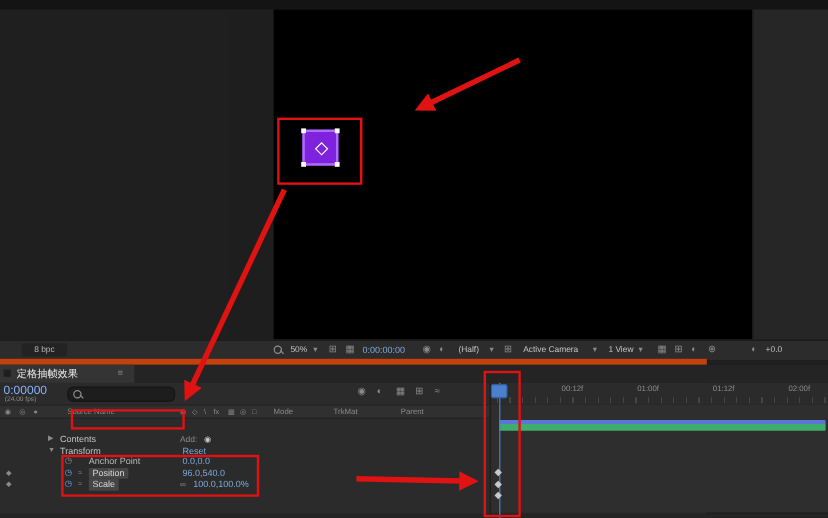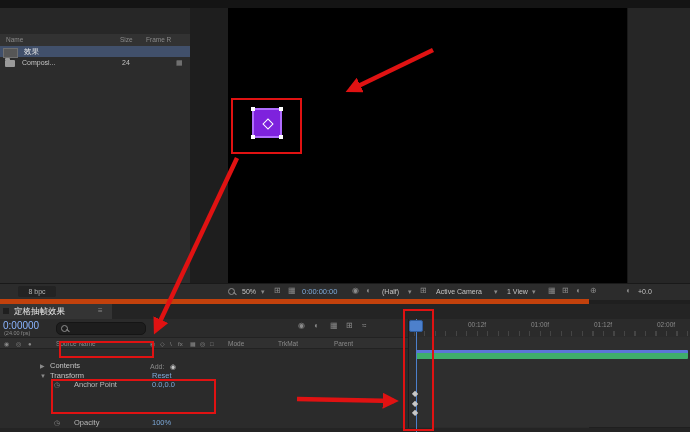--- a/index.html
+++ b/index.html
@@ -21,38 +21,20 @@
   .ticks{position:absolute;background:repeating-linear-gradient(90deg,#5a5a5a 0 1px,transparent 1px 10.5px);opacity:.55;}
   .kf{position:absolute;font-size:8px;color:#c8c8c8;line-height:1;}
 </style>
 </head>
 <body>
 
 <div class="app">
 
   <div class="abs" style="left:0;top:0;width:690px;height:8px;background:#141414"></div>
 
-  <div class="panel" style="left:0;top:8px;width:190px;height:275px;background:#2c2c2c">
-    <div class="abs" style="left:0;top:0;width:190px;height:26px;background:#272727;border-bottom:1px solid #1c1c1c"></div>
-    <div class="abs" style="left:0;top:26px;width:190px;height:12px;background:#323232;border-bottom:1px solid #242424">
-      <span class="t f65 dim" style="left:6px;top:3px">Name</span>
-      <span class="t f65 dim" style="left:120px;top:3px">Size</span>
-      <span class="t f65 dim" style="left:146px;top:3px">Frame R</span>
-    </div>
-    <div class="abs" style="left:0;top:38px;width:190px;height:11px;background:#41506b">
-      <span class="abs" style="left:3px;top:1.5px;width:13px;height:8px;background:#565656;border:1px solid #6e6e6e"></span>
-      <span class="t f75 wh" style="left:24px;top:2px">效果</span>
-    </div>
-    <div class="abs" style="left:0;top:49px;width:190px;height:11px">
-      <span class="folder" style="left:5px;top:3px"></span>
-      <span class="t f7 txt" style="left:22px;top:2px">Composi...</span>
-      <span class="t f7 txt" style="left:122px;top:2px">24</span>
-      <span class="t f7 dim" style="left:176px;top:2px">▦</span>
-    </div>
-  </div>
 
   <div class="panel" style="left:190px;top:8px;width:38px;height:275px;background:#1e1e1e"></div>
   <div class="panel" style="left:228px;top:8px;width:399px;height:275px;background:#000">
 
     <div class="abs" style="left:24px;top:100px;width:30px;height:30px;background:#7e22dd;border:2px solid #b06cff;box-sizing:border-box">
       <span class="hnd" style="left:-3px;top:-3px"></span>
       <span class="hnd" style="right:-3px;top:-3px"></span>
       <span class="hnd" style="left:-3px;bottom:-3px"></span>
       <span class="hnd" style="right:-3px;bottom:-3px"></span>
       <span class="abs" style="left:10px;top:10px;width:6px;height:6px;border:1px solid #fff;transform:rotate(45deg)"></span>
@@ -149,28 +131,38 @@
       <span class="t f7 dim" style="left:150px;top:1.5px">Add:</span>
       <span class="t f7 txt" style="left:170px;top:1.5px">◉</span>
     </div>
 
     <div class="abs" style="left:0;top:76px;width:408px;height:9.5px">
       <span class="t f7 dim" style="left:54px;top:1px">◷</span>
       <span class="t f75" style="left:74px;top:1px;color:#b8b8b8">Anchor Point</span>
       <span class="t f75 blue" style="left:152px;top:1px">0.0,0.0</span>
     </div>
 
+    <div class="abs" style="left:0;top:85.5px;width:408px;height:9.5px">
+      <span class="t f6 dim" style="left:5px;top:2px">◆</span>
+      <span class="t f7" style="left:54px;top:1px;color:#6ca0dc">◷</span>
+      <span class="t f6 dim" style="left:65px;top:2px">≈</span>
+      <span class="t f75 chip" style="left:74px;top:0;color:#d8d8d8">Position</span>
+      <span class="t f75 blue" style="left:152px;top:1px">96.0,540.0</span>
+    </div>
+
+    <div class="abs" style="left:0;top:95px;width:408px;height:9.5px">
+      <span class="t f6 dim" style="left:5px;top:2px">◆</span>
+      <span class="t f7" style="left:54px;top:1px;color:#6ca0dc">◷</span>
+      <span class="t f6 dim" style="left:65px;top:2px">≈</span>
+      <span class="t f75 chip" style="left:74px;top:0;color:#d8d8d8">Scale</span>
+      <span class="t f7 dim" style="left:150px;top:1.5px">∞</span>
+      <span class="t f75 blue" style="left:161px;top:1px">100.0,100.0%</span>
+    </div>
 
 
-
-    <div class="abs" style="left:0;top:114px;width:408px;height:9.5px">
-      <span class="t f7 dim" style="left:54px;top:1px">◷</span>
-      <span class="t f75" style="left:74px;top:1px;color:#b8b8b8">Opacity</span>
-      <span class="t f75 blue" style="left:152px;top:1px">100%</span>
-    </div>
 
     <div class="abs" style="left:0;top:123.5px;width:690px;height:9.5px;background:#242424"></div>
 
     <div class="abs" style="left:415.5px;top:15px;width:1.5px;height:118px;background:#4d80cc"></div>
     <div class="abs" style="left:409px;top:16px;width:14px;height:12px;background:#4d80cc;border:1px solid #2e5c9e;border-radius:2px;box-sizing:border-box"></div>
 
     <span class="kf" style="left:412px;top:86px">◆</span>
     <span class="kf" style="left:412px;top:95.5px">◆</span>
     <span class="kf" style="left:412px;top:105px">◆</span>
   </div>

